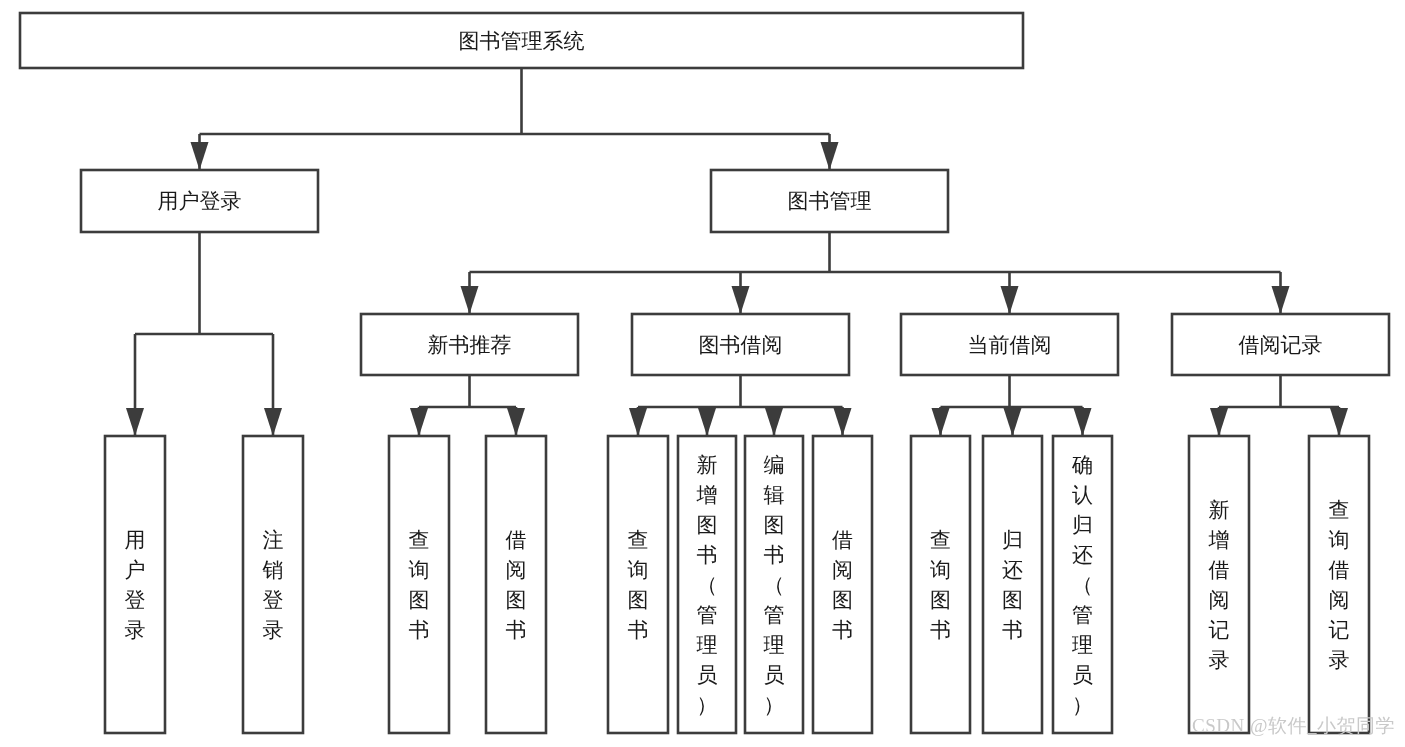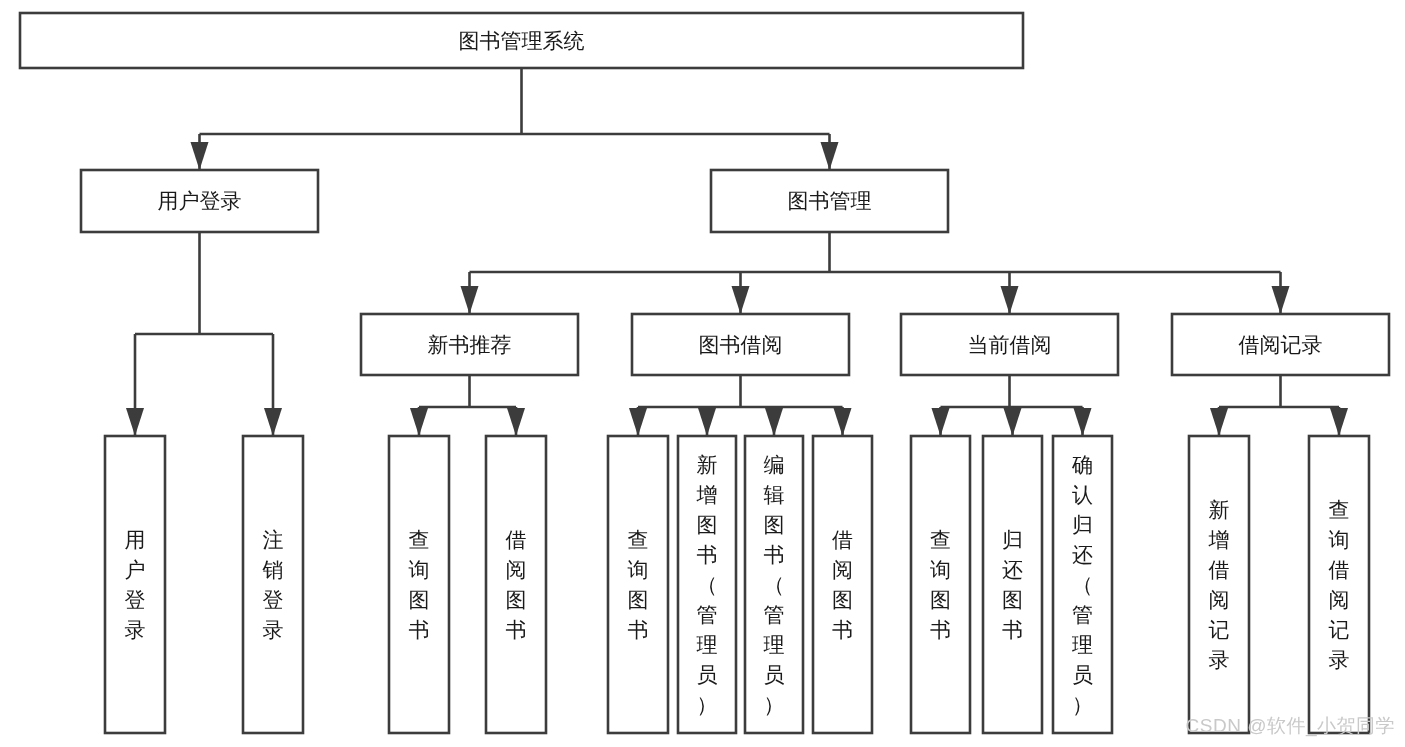--- a/index.html
+++ b/index.html
@@ -51,21 +51,21 @@
     stroke-linecap: butt;
   }
   .arrow-head {
     fill: #3c3c3c;
     stroke: none;
   }
   .watermark {
     position: absolute;
     right: 10px;
     bottom: 8px;
-    font-family: Liberation Sans, sans-serif;
+    font-family: Liberation Serif, serif;
     font-size: 19px;
     color: #c9c9c9;
     letter-spacing: 0.5px;
     white-space: nowrap;
     pointer-events: none;
     user-select: none;
   }
 </style>
 </head>
 <body>

